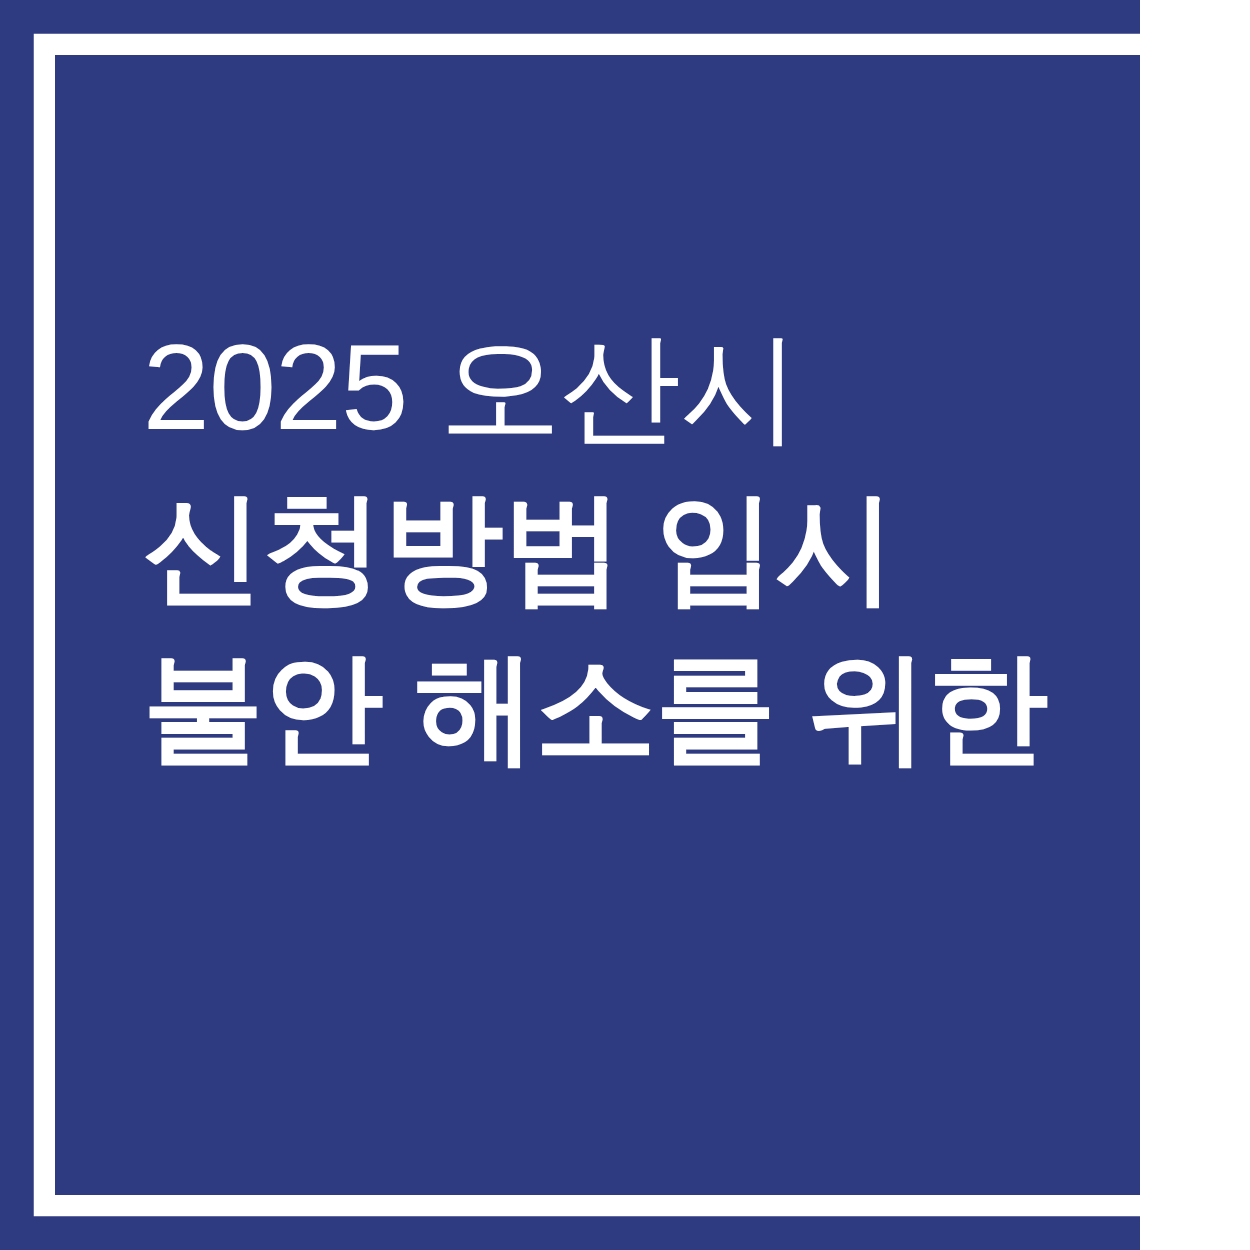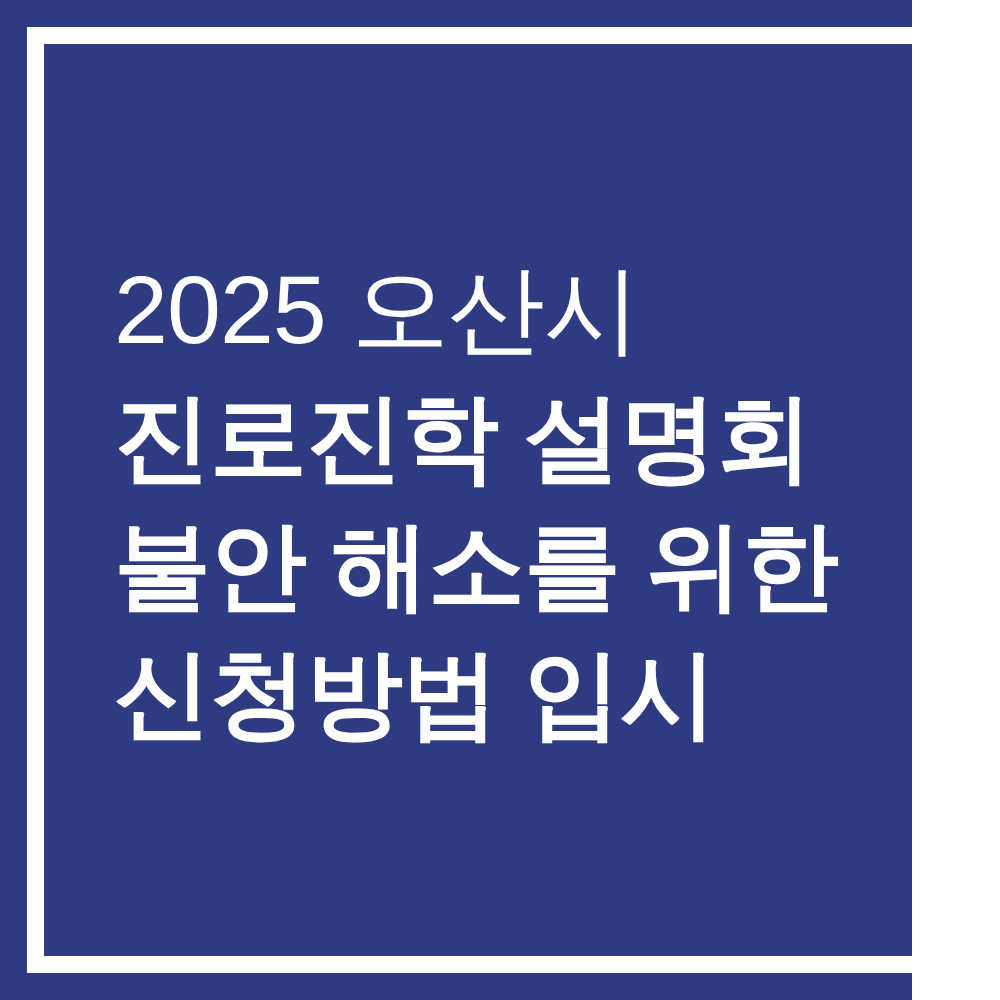--- a/index.html
+++ b/index.html
@@ -61,18 +61,17 @@
 </style>
 </head>
 <body>
 
 <div id="poster" style="background: rgb(47, 59, 128);">
 
   <div id="frame" style="border-color: rgb(255, 255, 255);"></div>
 
   <div id="title-block">
     <span class="title-line line-1" style="color: rgb(255, 255, 255);">2025 오산시</span>
-    <span class="title-line line-2" style="color: rgb(255, 255, 255);">진로진학 설명회</span>
+    <span class="title-line line-3" style="color: rgb(255, 255, 255);">신청방법 입시</span>
     <span class="title-line line-4" style="color: rgb(255, 255, 255);">불안 해소를 위한</span>
-    <span class="title-line line-3" style="color: rgb(255, 255, 255);">신청방법 입시</span>
   </div>
 
 </div>
 
 </body></html>

